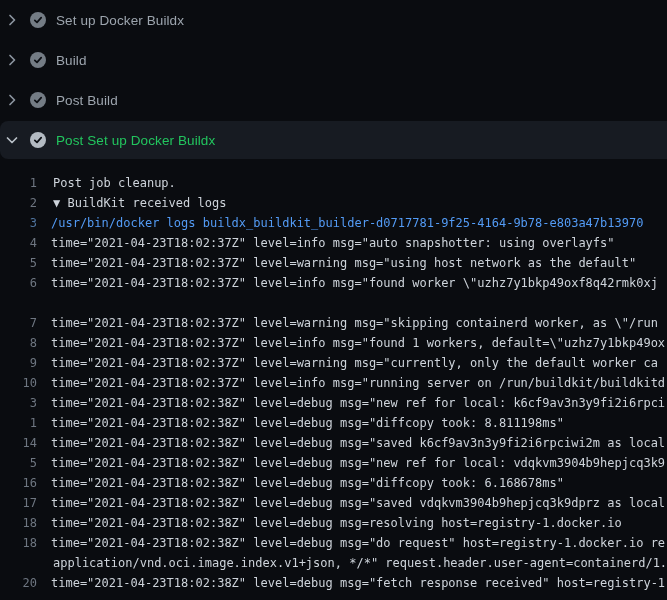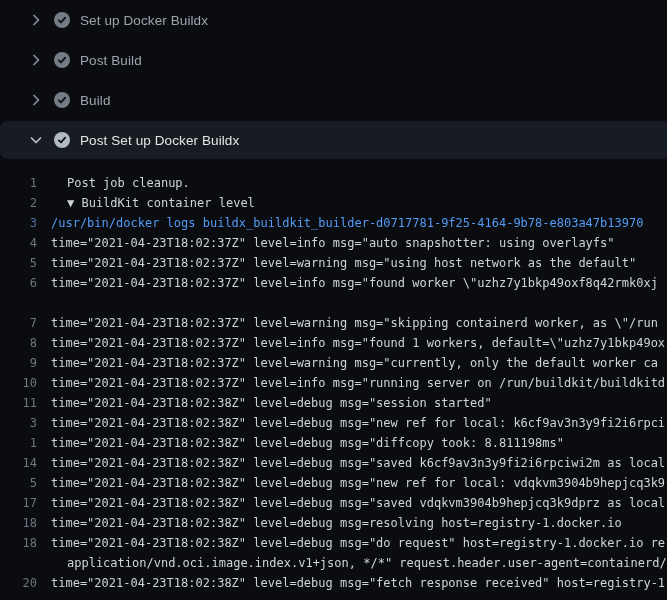--- a/index.html
+++ b/index.html
@@ -5,50 +5,50 @@
   * { margin:0; padding:0; box-sizing:border-box; }
   html,body {
     width:667px; height:600px; overflow:hidden;
     background:#0a0c10;
     font-family:"Liberation Sans", sans-serif;
   }
   
   .steps { width:667px; }
   .step-row {
     display:flex; align-items:center;
-    height:40px; padding-left:28px; gap:10px;
+    height:40px; padding-left:4px; gap:10px;
     cursor:pointer; white-space:nowrap;
   }
   .chev { width:16px; height:16px; flex:none; color:#8b949e;
           display:flex; align-items:center; justify-content:center; }
   .check { width:16px; height:16px; flex:none; }
   .check .cc-bg { fill:#747c85; }
   .step-label {
     font-size:13.5px; font-weight:400; color:#9da5ae; letter-spacing:.1px;
   }
   .step-row.expanded {
     background:#171b22; border-radius:8px;
     height:38px; margin:1px 0; width:690px;
   }
-  .step-row.expanded .step-label { color:#e5e5e5; }
+  .step-row.expanded .step-label { color:#22c55e; }
   .step-row.expanded .chev { color:#b9c0c7; }
   .step-row.expanded .check .cc-bg { fill:#b3bac2; }
   
   .log {
     padding-top:13px;
     font-family:"DejaVu Sans Mono", monospace;
     font-size:12px; line-height:20px; color:#ced4db;
     font-variant-ligatures:none;
   }
   .log-line { display:flex; height:20px; white-space:pre; }
   .ln {
     flex:none; width:37px; text-align:right;
     color:#6e7681; cursor:pointer; user-select:none;
   }
-  .lt { margin-left:30px; }
+  .lt { margin-left:16px; }
   .log-line.indent-2 .lt { margin-left:14px; }
   .log-line.type-command .lt { color:#539bf5; }
   .log-line.type-command .ln { color:#4f749e; }
   .log-line.type-group { cursor:pointer; }
 </style>
 </head>
 <body>
 
 <div class="steps">
   <div class="step-row collapsed">
@@ -73,37 +73,37 @@
         <path d="M6 3.5 L10.5 8 L6 12.5" fill="none" stroke="currentColor" stroke-width="1.7" stroke-linecap="round" stroke-linejoin="round"></path>
       </svg>
     </span>
 
     <span class="check">
       <svg width="16" height="16" viewBox="0 0 16 16" aria-hidden="true">
         <circle class="cc-bg" cx="8" cy="8" r="8"></circle>
         <path d="M4.8 8.3 L7 10.4 L11.2 5.6" fill="none" stroke="#0b0e13" stroke-width="1.7" stroke-linecap="round" stroke-linejoin="round"></path>
       </svg>
     </span>
-    <span class="step-label">Post Build</span>
+    <span class="step-label">Build</span>
   </div>
 
   <div class="step-row collapsed">
     <span class="chev chev-right">
       <svg width="16" height="16" viewBox="0 0 16 16" aria-hidden="true">
         <path d="M6 3.5 L10.5 8 L6 12.5" fill="none" stroke="currentColor" stroke-width="1.7" stroke-linecap="round" stroke-linejoin="round"></path>
       </svg>
     </span>
 
     <span class="check">
       <svg width="16" height="16" viewBox="0 0 16 16" aria-hidden="true">
         <circle class="cc-bg" cx="8" cy="8" r="8"></circle>
         <path d="M4.8 8.3 L7 10.4 L11.2 5.6" fill="none" stroke="#0b0e13" stroke-width="1.7" stroke-linecap="round" stroke-linejoin="round"></path>
       </svg>
     </span>
-    <span class="step-label">Build</span>
+    <span class="step-label">Post Build</span>
   </div>
 
   <div class="step-row expanded">
 
     <span class="chev chev-down">
       <svg width="16" height="16" viewBox="0 0 16 16" aria-hidden="true">
         <path d="M3.5 6 L8 10.5 L12.5 6" fill="none" stroke="currentColor" stroke-width="1.7" stroke-linecap="round" stroke-linejoin="round"></path>
       </svg>
     </span>
     <span class="check">
@@ -116,21 +116,21 @@
   </div>
 </div>
 <div class="log">
   <div class="log-line indent-1 type-normal">
     <span class="ln">1</span>
     <span class="lt">Post job cleanup.</span>
   </div>
 
   <div class="log-line indent-1 type-group">
     <span class="ln">2</span>
-    <span class="lt">▼ BuildKit container level</span>
+    <span class="lt">▼ BuildKit received logs</span>
   </div>
 
   <div class="log-line indent-2 type-command">
     <span class="ln">3</span>
     <span class="lt">/usr/bin/docker logs buildx_buildkit_builder-d0717781-9f25-4164-9b78-e803a47b13970</span>
   </div>
 
   <div class="log-line indent-2 type-normal">
     <span class="ln">4</span>
     <span class="lt">time="2021-04-23T18:02:37Z" level=info msg="auto snapshotter: using overlayfs"</span>
@@ -163,24 +163,20 @@
   <div class="log-line indent-2 type-normal">
     <span class="ln">9</span>
     <span class="lt">time="2021-04-23T18:02:37Z" level=warning msg="currently, only the default worker ca</span>
   </div>
 
   <div class="log-line indent-2 type-normal">
     <span class="ln">10</span>
     <span class="lt">time="2021-04-23T18:02:37Z" level=info msg="running server on /run/buildkit/buildkitd</span>
   </div>
 
-  <div class="log-line indent-2 type-normal">
-    <span class="ln">11</span>
-    <span class="lt">time="2021-04-23T18:02:38Z" level=debug msg="session started"</span>
-  </div>
 
   <div class="log-line indent-2 type-normal">
     <span class="ln">3</span>
     <span class="lt">time="2021-04-23T18:02:38Z" level=debug msg="new ref for local: k6cf9av3n3y9fi2i6rpci</span>
   </div>
 
   <div class="log-line indent-2 type-normal">
     <span class="ln">1</span>
     <span class="lt">time="2021-04-23T18:02:38Z" level=debug msg="diffcopy took: 8.811198ms"</span>
   </div>
@@ -188,20 +184,24 @@
   <div class="log-line indent-2 type-normal">
     <span class="ln">14</span>
     <span class="lt">time="2021-04-23T18:02:38Z" level=debug msg="saved k6cf9av3n3y9fi2i6rpciwi2m as local</span>
   </div>
 
   <div class="log-line indent-2 type-normal">
     <span class="ln">5</span>
     <span class="lt">time="2021-04-23T18:02:38Z" level=debug msg="new ref for local: vdqkvm3904b9hepjcq3k9</span>
   </div>
 
+  <div class="log-line indent-2 type-normal">
+    <span class="ln">16</span>
+    <span class="lt">time="2021-04-23T18:02:38Z" level=debug msg="diffcopy took: 6.168678ms"</span>
+  </div>
 
   <div class="log-line indent-2 type-normal">
     <span class="ln">17</span>
     <span class="lt">time="2021-04-23T18:02:38Z" level=debug msg="saved vdqkvm3904b9hepjcq3k9dprz as local</span>
   </div>
 
   <div class="log-line indent-2 type-normal">
     <span class="ln">18</span>
     <span class="lt">time="2021-04-23T18:02:38Z" level=debug msg=resolving host=registry-1.docker.io</span>
   </div>

